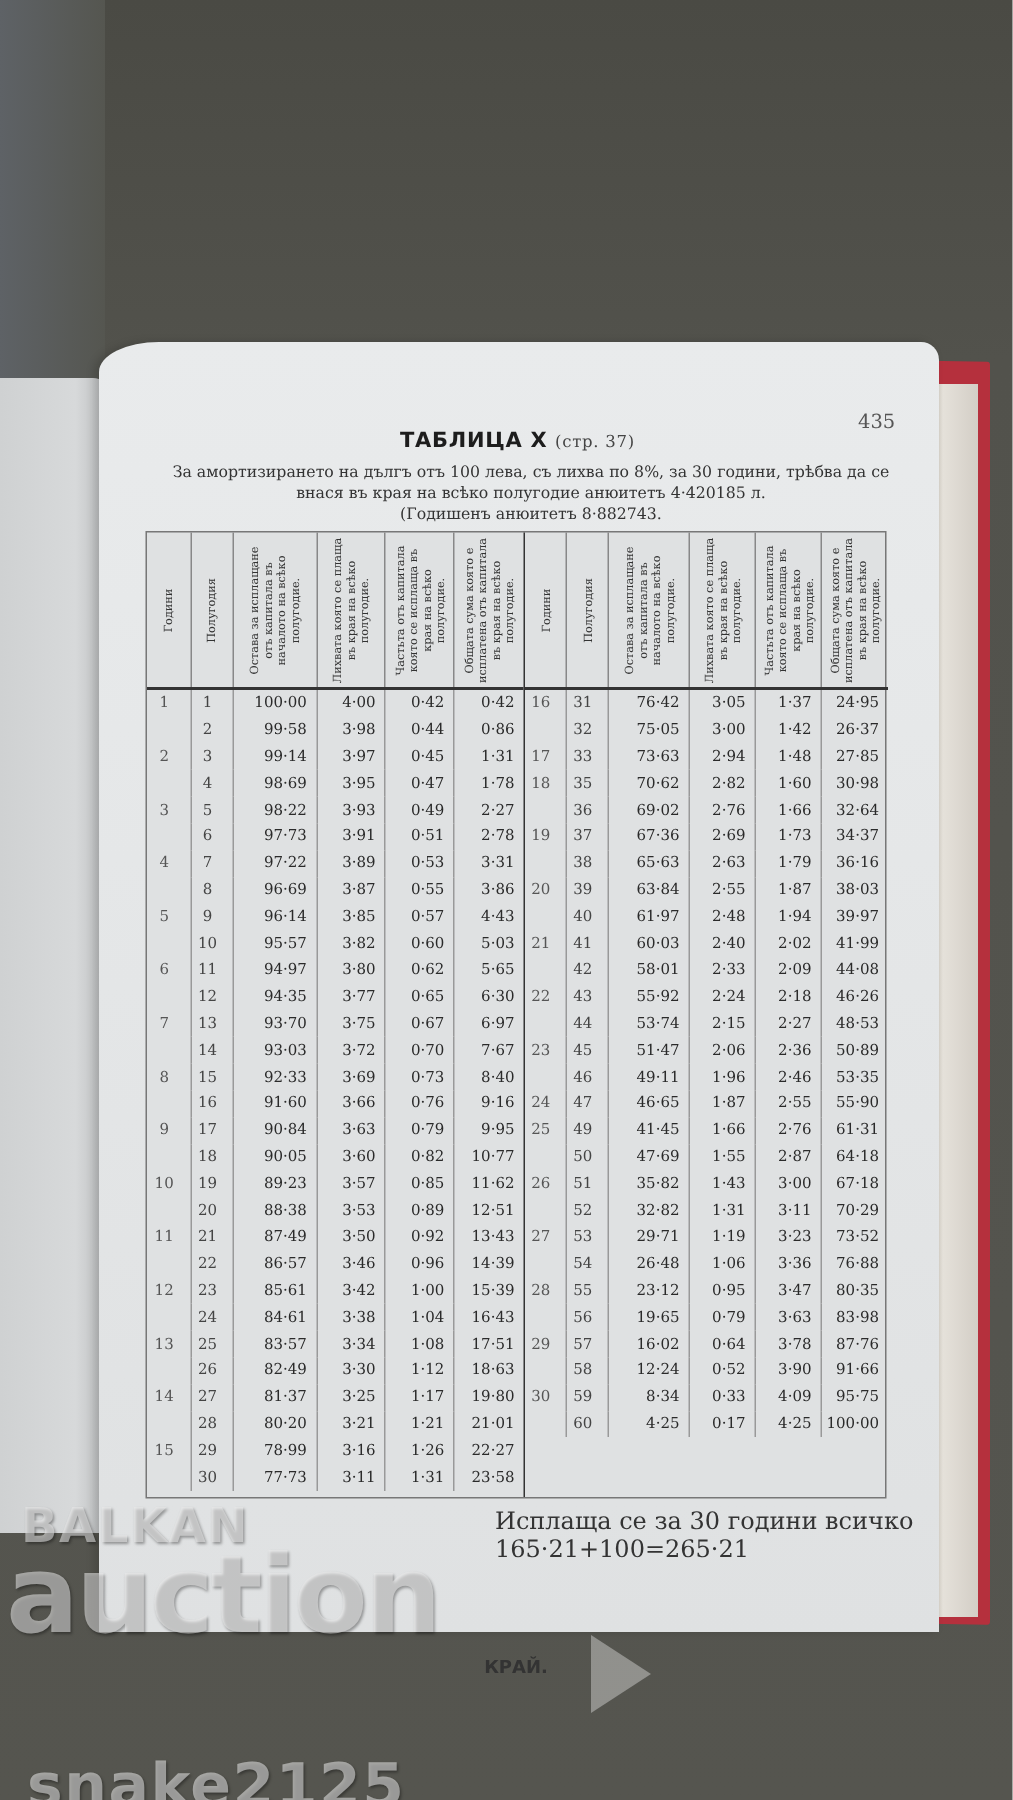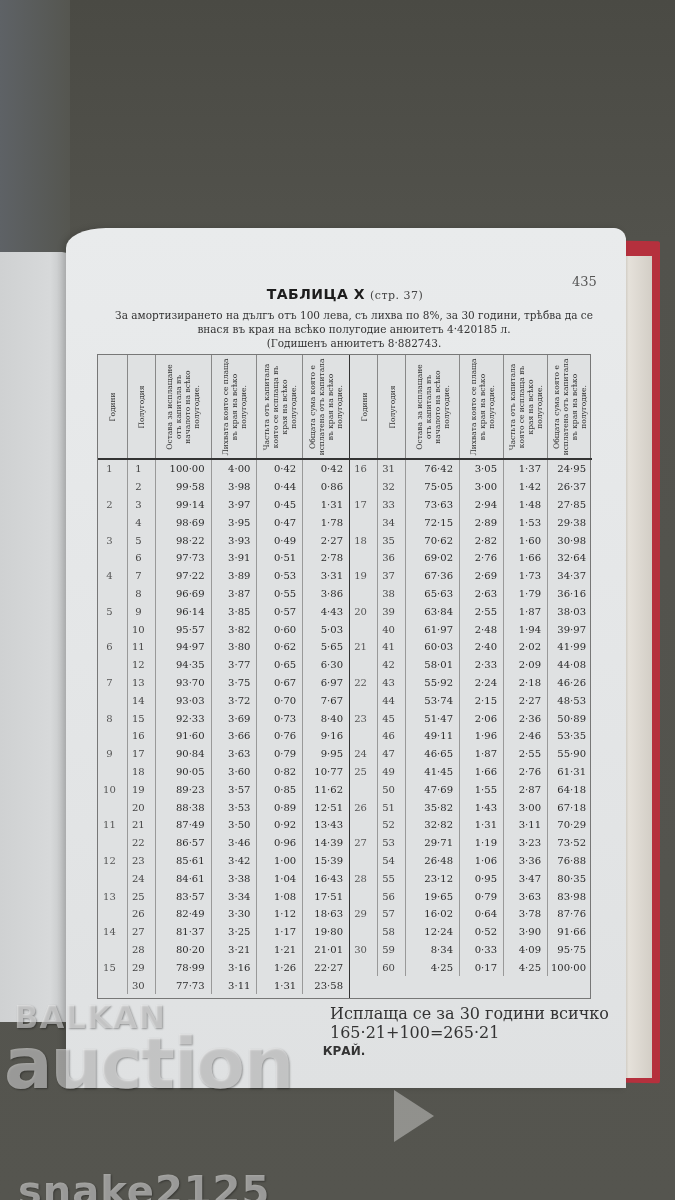--- a/index.html
+++ b/index.html
@@ -90,21 +90,21 @@
     .r-w-half { width: 28px; }
     .r-w-rem { width: 54px; }
     .r-w-int { width: 44px; }
     .r-w-prin { width: 44px; }
     .r-w-total { width: 44px; }
     .footer-note {
       position: absolute; left: 330px; top: 1004px;
       font-size: 16px; color: #333;
     }
     .end-word {
-      position: absolute; left: 0; width: 660px; top: 1044px;
+      position: absolute; left: 0; width: 660px; top: 1104px;
       text-align: center; font-family: "DejaVu Sans", sans-serif; font-weight: bold; font-size: 12px; color: #333;
       padding-left: 28px;
     }
     .watermark {
       position: absolute; color: rgba(235,235,235,0.55);
       font-family: "DejaVu Sans", sans-serif; font-weight: bold;
       text-shadow: 1px 1px 2px rgba(0,0,0,0.35);
       letter-spacing: 1px;
     }
     .wm-brand { left: 14px; top: 998px; font-size: 32px; }
@@ -443,28 +443,20 @@
         </div>
         <div class="row">
           <div class="c year r-w-year">17</div>
           <div class="c half-no r-w-half">33</div>
           <div class="c r-w-rem">73·63</div>
           <div class="c r-w-int">2·94</div>
           <div class="c r-w-prin">1·48</div>
           <div class="c r-w-total">27·85</div>
         </div>
         <div class="row">
-          <div class="c year r-w-year"></div>
-          <div class="c half-no r-w-half">34</div>
-          <div class="c r-w-rem">72·15</div>
-          <div class="c r-w-int">2·89</div>
-          <div class="c r-w-prin">1·53</div>
-          <div class="c r-w-total">29·38</div>
-        </div>
-        <div class="row">
           <div class="c year r-w-year">18</div>
           <div class="c half-no r-w-half">35</div>
           <div class="c r-w-rem">70·62</div>
           <div class="c r-w-int">2·82</div>
           <div class="c r-w-prin">1·60</div>
           <div class="c r-w-total">30·98</div>
         </div>
         <div class="row">
           <div class="c year r-w-year"></div>
           <div class="c half-no r-w-half">36</div>

